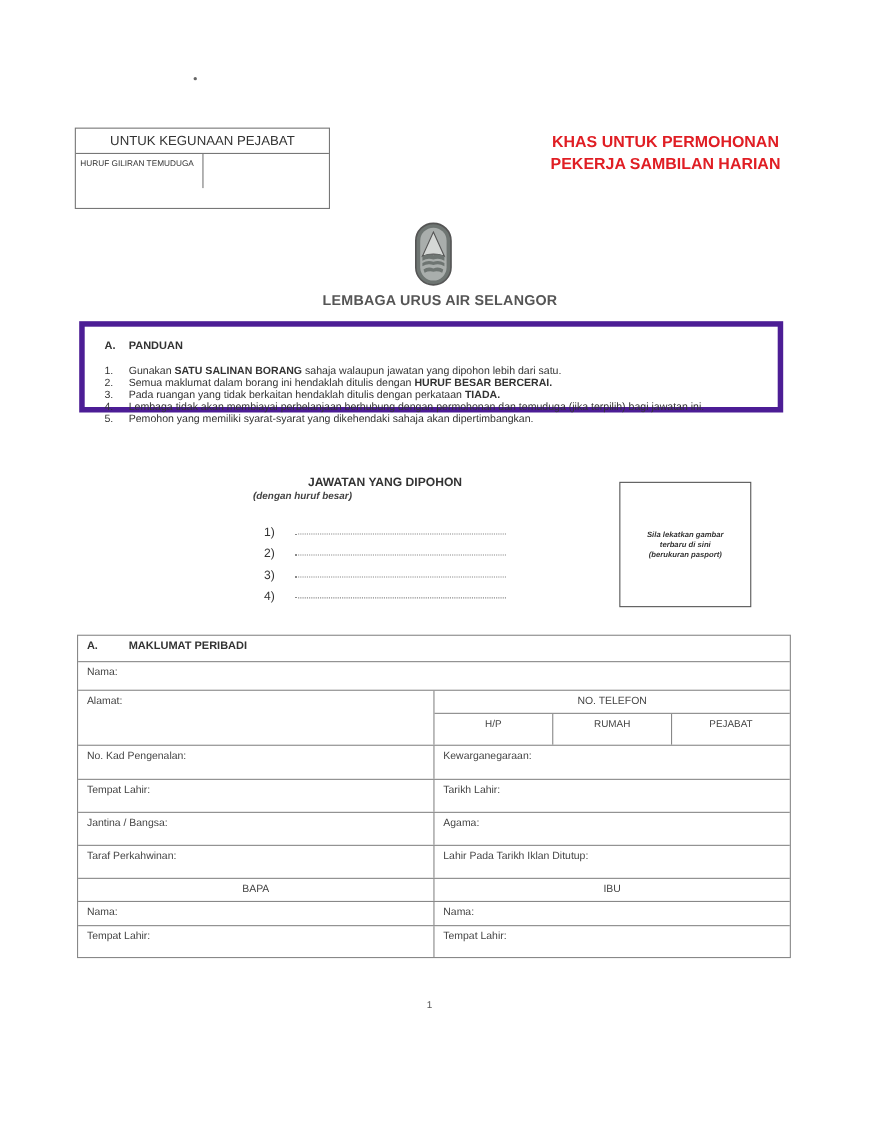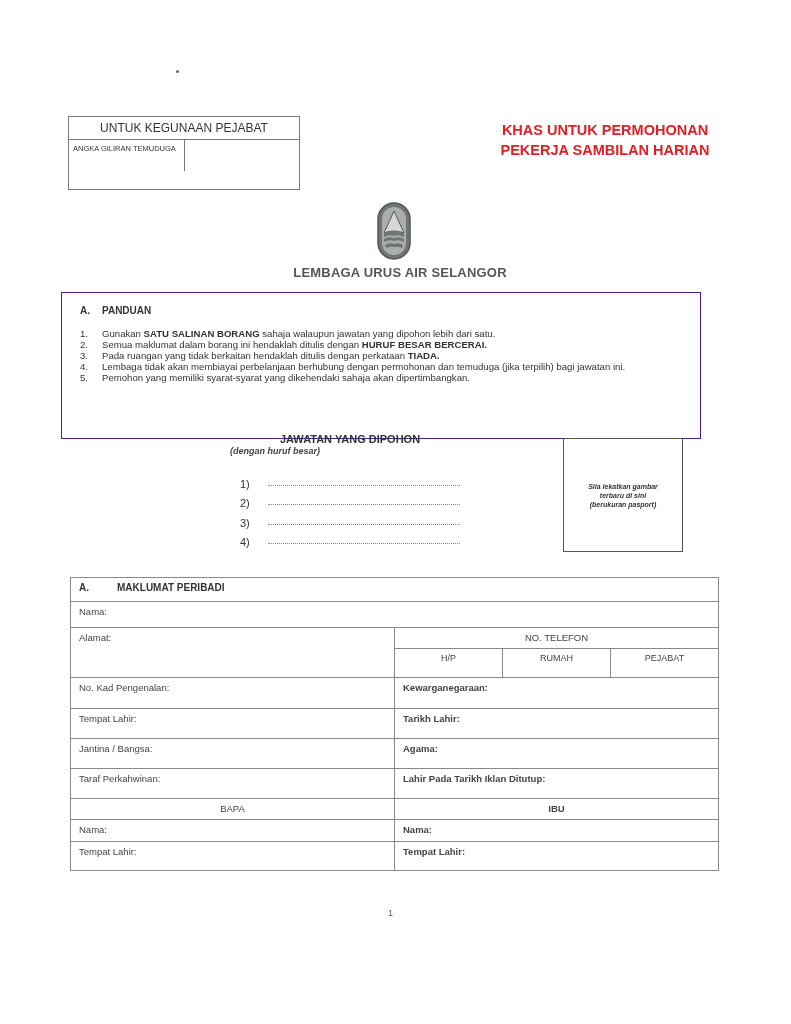--- a/index.html
+++ b/index.html
@@ -16,21 +16,21 @@
   .office .val { flex: 1; }
   .office .r1 { height: 31px; }
   .office .r2 { height: 19px; }
 
   .red-title { left: 470px; top: 120px; width: 270px; text-align: center; color: #e01e24; font-weight: bold; font-size: 14.5px; line-height: 20px; }
 
   .logo { left: 364px; top: 201px; width: 60px; height: 60px; }
   .org { left: 200px; top: 265px; width: 400px; text-align: center; font-weight: bold; font-size: 13px; color: #555; letter-spacing: 0.2px; }
 
   
-  .guide { left: 61px; top: 292px; width: 640px; height: 147px; border: 1px solid #4c1d95; box-sizing: border-box; font-size: 9.6px; color: #333; }
+  .guide { left: 72px; top: 292px; width: 640px; height: 83px; border: 5px solid #4c1d95; box-sizing: border-box; font-size: 9.6px; color: #333; }
   .guide .ttl { position: absolute; left: 18px; top: 12px; font-weight: bold; font-size: 10px; }
   .guide .ttl span.n { display:inline-block; width: 22px; }
   .guide ol { list-style: none; margin: 0; padding: 0; position: absolute; left: 18px; top: 35px; width: 605px; }
   .guide li { display: flex; line-height: 11px; }
   .guide li .n { width: 22px; flex: none; }
   .guide li .t { flex: 1; text-align: justify; }
 
   
   .pos-title { left: 230px; top: 433px; width: 240px; text-align: center; font-weight: bold; font-size: 11px; color: #333; }
   .pos-sub { left: 230px; top: 446px; width: 240px; font-style: italic; font-weight: bold; font-size: 9px; color: #444; }
@@ -40,42 +40,42 @@
   .pos-row .dots { flex: 1; border-bottom: 1px dotted #888; height: 10px; margin-bottom: 4px; }
 
   .photo { left: 563px; top: 438px; width: 120px; height: 114px; border: 1px solid #555; box-sizing: border-box; display: flex; align-items: center; justify-content: center; text-align: center; font-style: italic; font-weight: bold; font-size: 7px; line-height: 9px; color: #333; }
 
   
   .pt { left: 70px; top: 577px; width: 649px; border: 1px solid #888; box-sizing: border-box; font-size: 9.5px; color: #444; }
   .pt .r { display: flex; border-bottom: 1px solid #888; box-sizing: border-box; }
   .pt .r:last-child { border-bottom: none; }
   .pt .c { box-sizing: border-box; padding: 4px 0 0 8px; }
   .pt .left { width: 324px; border-right: 1px solid #888; }
-  .pt .right { flex: 1; padding-left: 8px; font-weight: bold; }
+  .pt .right { flex: 1; padding-left: 8px; }
   .pt .sec { font-weight: bold; font-size: 10px; color: #333; padding: 4px 0 0 8px; height: 19px; }
   .pt .sec .n { display: inline-block; width: 38px; }
   .tel-wrap { flex: 1; display: flex; flex-direction: column; }
   .tel-hdr { height: 21px; border-bottom: 1px solid #888; text-align: center; line-height: 20px; box-sizing: border-box; }
   .tel-cols { display: flex; flex: 1; }
   .tel-cols div { flex: 1; text-align: center; padding-top: 4px; border-right: 1px solid #888; box-sizing: border-box; font-size: 9px; }
   .tel-cols div:last-child { border-right: none; }
   .center { text-align: center; padding-left: 0 !important; }
 
   .pagenum { left: 388px; top: 908px; font-size: 9px; color: #555; }
   .speck { left: 176px; top: 70px; width: 3px; height: 3px; background: #666; border-radius: 50%; }
 </style>
 </head>
 <body>
 
 <div class="abs speck"></div>
 
 <div class="abs office">
   <div class="hdr">UNTUK KEGUNAAN PEJABAT</div>
   <div class="row r1">
-    <div class="lbl">ANGKA GILIRAN TEMUDUGA</div>
+    <div class="lbl">HURUF GILIRAN TEMUDUGA</div>
     <div class="val"></div>
   </div>
 </div>
 
 <div class="abs red-title">
   <div>KHAS UNTUK PERMOHONAN</div>
   <div>PEKERJA SAMBILAN HARIAN</div>
 </div>
 
 <div class="abs logo">

